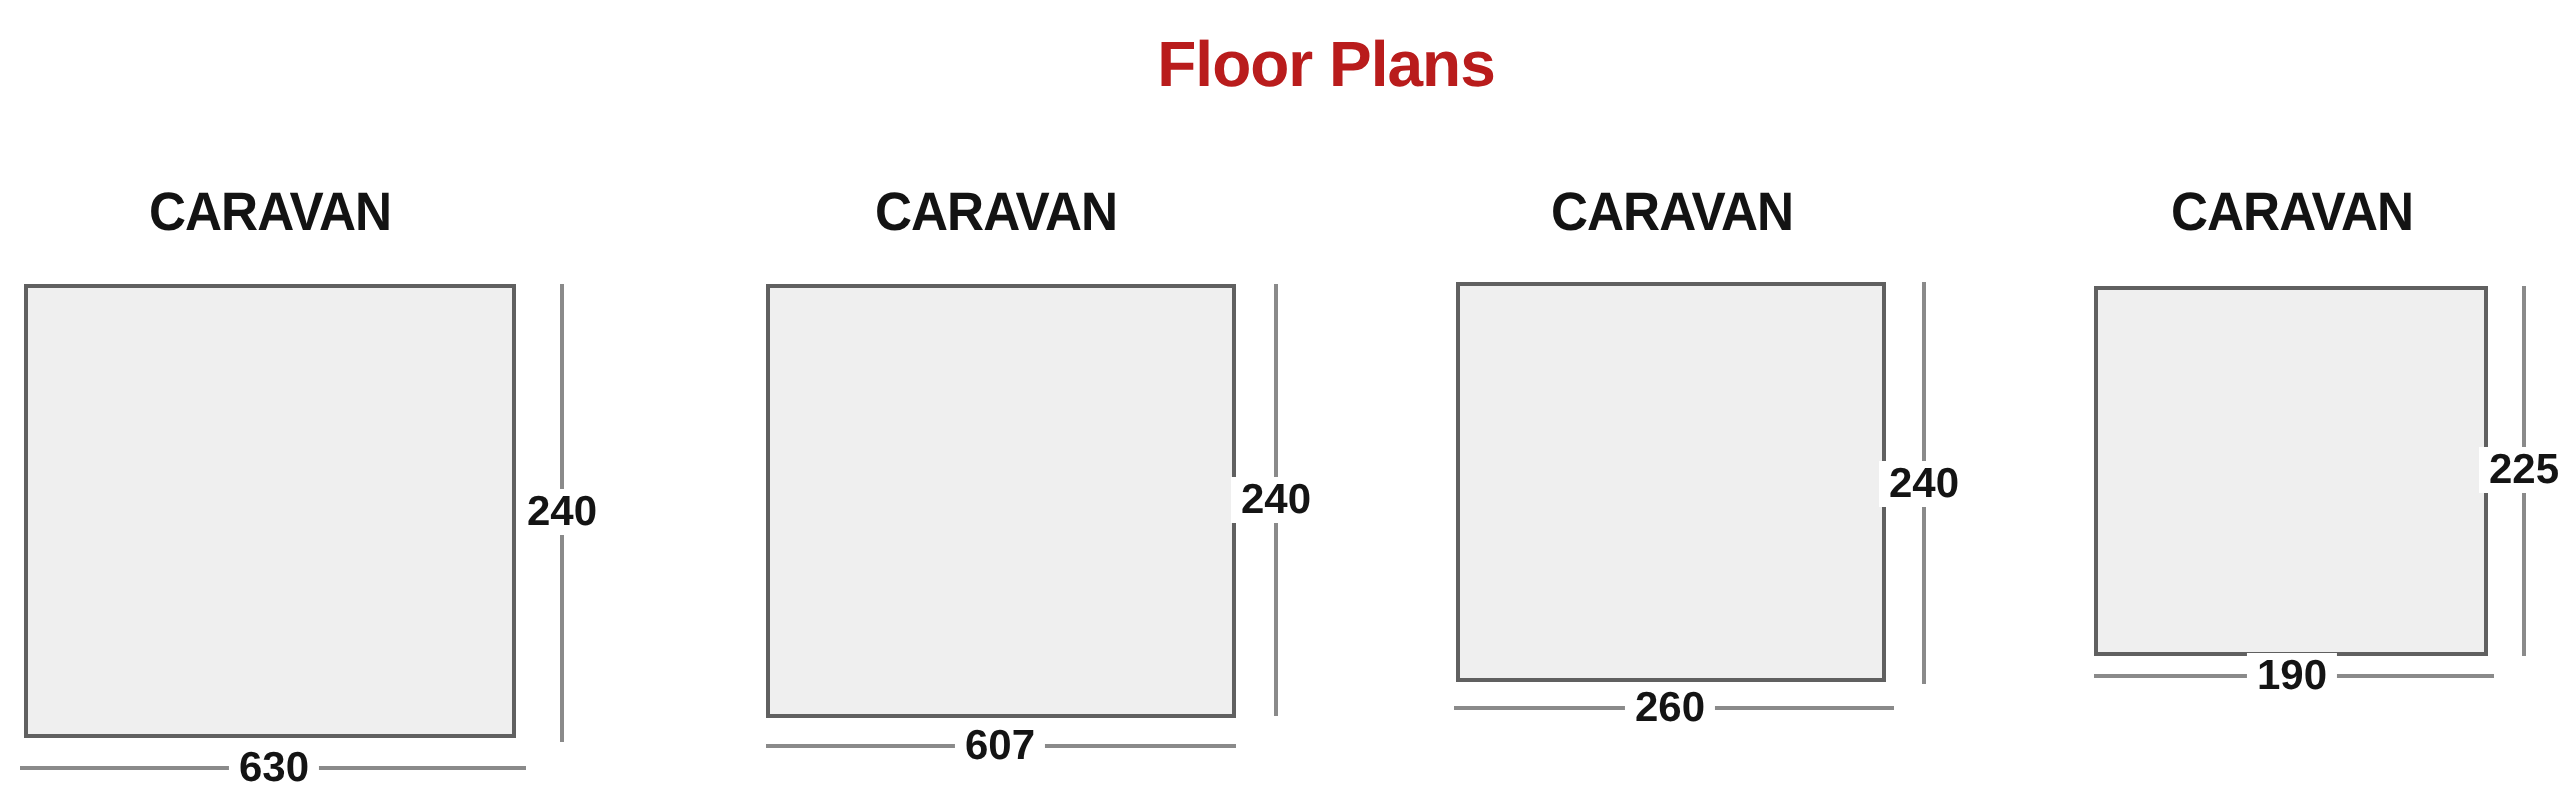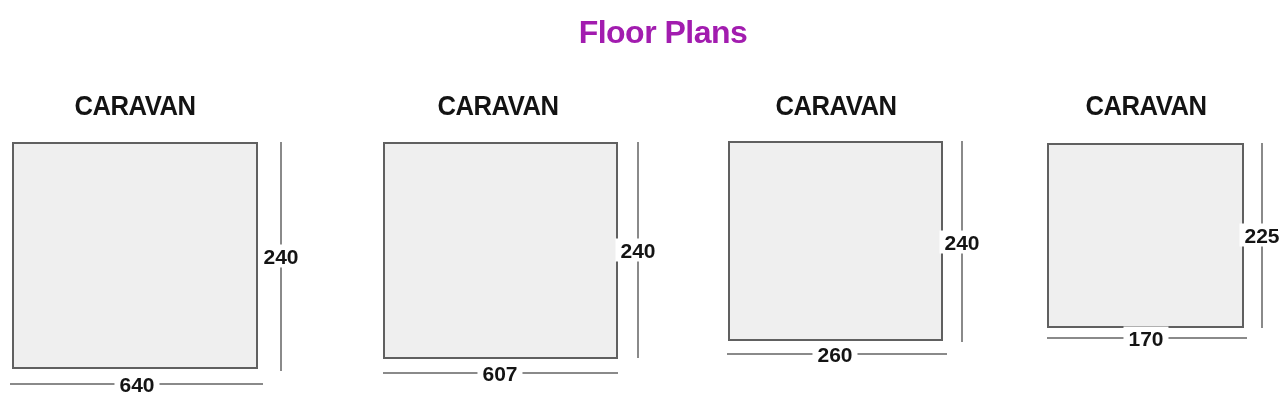--- a/index.html
+++ b/index.html
@@ -16,21 +16,21 @@
     overflow: hidden;
   }
   .title {
     position: absolute;
     top: 16px;
     left: 663px;
     transform: translateX(-50%);
     font-size: 32px;
     font-weight: bold;
     letter-spacing: -0.5px;
-    color: #a21caf;
+    color: #b91c1c;
     white-space: nowrap;
     line-height: 1;
   }
   .caravan-label {
     position: absolute;
     top: 93px;
     transform: translateX(-50%) scaleX(0.95);
     font-size: 27px;
     font-weight: bold;
     letter-spacing: -0.5px;
@@ -72,21 +72,21 @@
 <div class="stage">
 
   <div class="title">Floor Plans</div>
 
   <div>
     <div class="caravan-label" style="left:135px">CARAVAN</div>
     <div class="floor-rect" style="left:12px; top:142px; width:246px; height:227px"></div>
     <div class="vline" style="left:280px; top:142px; height:229px"></div>
     <div class="dim-label" style="left:281px; top:256px">240</div>
     <div class="hline" style="left:10px; top:383px; width:253px"></div>
-    <div class="dim-label" style="left:137px; top:384px">640</div>
+    <div class="dim-label" style="left:137px; top:384px">630</div>
   </div>
 
   <div>
     <div class="caravan-label" style="left:498px">CARAVAN</div>
     <div class="floor-rect" style="left:383px; top:142px; width:235px; height:217px"></div>
     <div class="vline" style="left:637px; top:142px; height:216px"></div>
     <div class="dim-label" style="left:638px; top:250px">240</div>
     <div class="hline" style="left:383px; top:372px; width:235px"></div>
     <div class="dim-label" style="left:500px; top:373px">607</div>
   </div>
@@ -99,16 +99,16 @@
     <div class="hline" style="left:727px; top:353px; width:220px"></div>
     <div class="dim-label" style="left:835px; top:354px">260</div>
   </div>
 
   <div>
     <div class="caravan-label" style="left:1146px">CARAVAN</div>
     <div class="floor-rect" style="left:1047px; top:143px; width:197px; height:185px"></div>
     <div class="vline" style="left:1261px; top:143px; height:185px"></div>
     <div class="dim-label" style="left:1262px; top:235px">225</div>
     <div class="hline" style="left:1047px; top:337px; width:200px"></div>
-    <div class="dim-label" style="left:1146px; top:338px">170</div>
+    <div class="dim-label" style="left:1146px; top:338px">190</div>
   </div>
 
 </div>
 
 </body></html>

